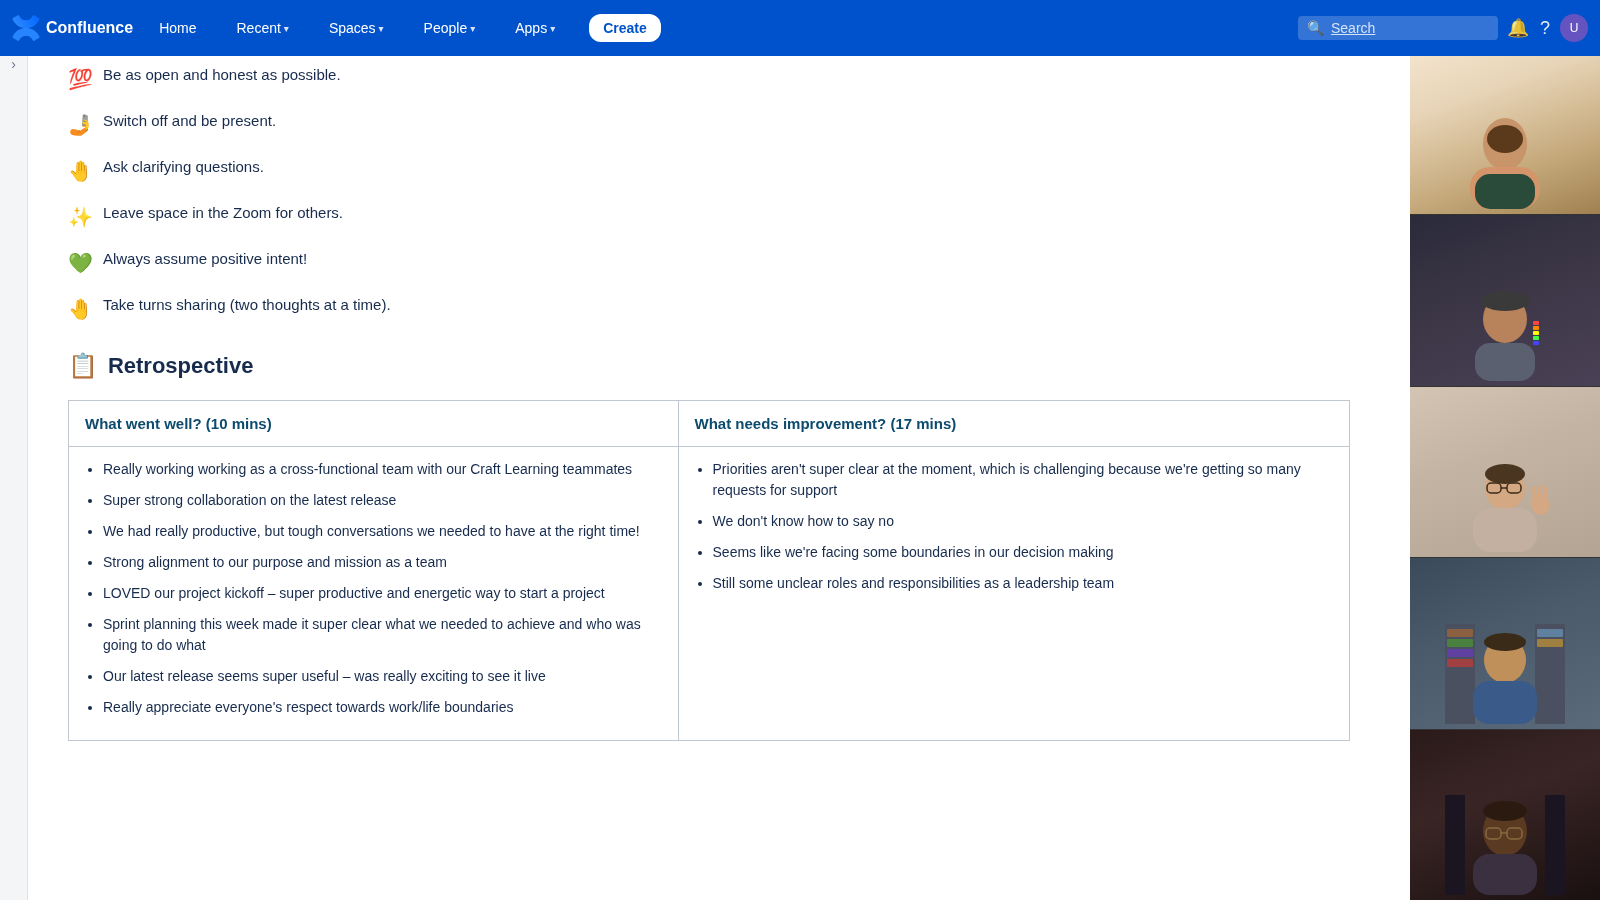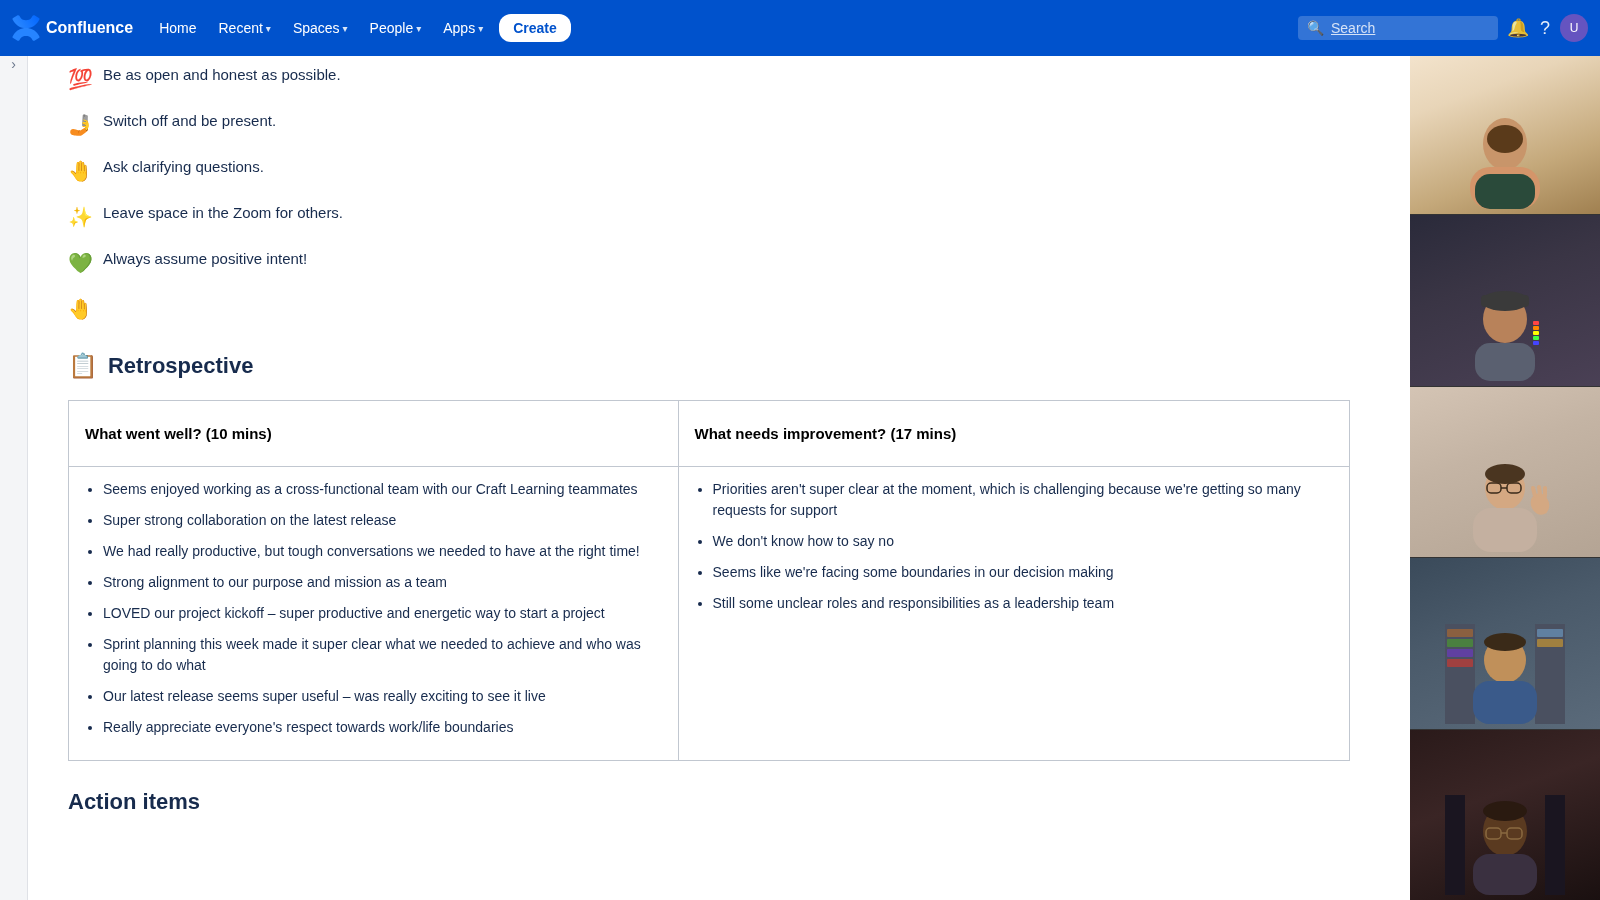--- a/index.html
+++ b/index.html
@@ -6,21 +6,21 @@
     body { font-family: -apple-system, BlinkMacSystemFont, 'Segoe UI', sans-serif; background: #fff; overflow: hidden; }
 
     
     .navbar {
       display: flex; align-items: center; height: 56px;
       background: #0052cc; padding: 0 12px; gap: 8px;
       position: fixed; top: 0; left: 0; right: 0; z-index: 100;
     }
     .nav-logo { display: flex; align-items: center; gap: 6px; color: #fff; font-weight: 700; font-size: 16px; text-decoration: none; }
     .nav-logo-icon { width: 28px; height: 28px; }
-    .nav-items { display: flex; align-items: center; gap: 2px; margin-left: 8px; }
+    .nav-items { display: flex; align-items: center; gap: 20px; margin-left: 8px; }
     .nav-item { color: #fff; font-size: 14px; padding: 6px 10px; border-radius: 4px; cursor: pointer; display: flex; align-items: center; gap: 3px; }
     .nav-chevron { font-size: 10px; opacity: 0.85; }
     .nav-create { background: #fff; color: #0052cc; font-weight: 600; font-size: 14px; padding: 6px 14px; border-radius: 12px; cursor: pointer; border: none; margin-left: 4px; }
     .nav-right { margin-left: auto; display: flex; align-items: center; gap: 10px; }
     .nav-search { display: flex; align-items: center; background: rgba(255,255,255,0.2); border-radius: 4px; padding: 4px 10px; gap: 6px; min-width: 200px; cursor: text; }
     .nav-search-icon { color: #fff; font-size: 14px; opacity: 0.9; }
     .nav-search-text { color: rgba(255,255,255,0.8); font-size: 14px; text-decoration: underline; }
     .nav-icon-btn { color: #fff; font-size: 18px; cursor: pointer; opacity: 0.9; }
     .nav-avatar { width: 28px; height: 28px; border-radius: 50%; background: #6554c0; display: flex; align-items: center; justify-content: center; color: #fff; font-size: 12px; cursor: pointer; }
 
@@ -36,21 +36,21 @@
 
     .rules-list { list-style: none; margin-bottom: 28px; }
     .rules-list li { display: flex; align-items: flex-start; gap: 10px; margin-bottom: 16px; font-size: 15px; color: #172b4d; line-height: 1.5; }
     .rule-emoji { font-size: 20px; flex-shrink: 0; margin-top: 0px; }
 
     .section-heading { display: flex; align-items: center; gap: 10px; font-size: 22px; font-weight: 700; color: #172b4d; margin-bottom: 20px; }
     .section-emoji { font-size: 24px; }
 
     
     .retro-table { width: 100%; border-collapse: collapse; border: 1px solid #c1c7d0; margin-bottom: 28px; }
-    .retro-table th { padding: 24px 16px; text-align: left; font-size: 15px; font-weight: 700; color: #000000; background: #fff; border: 1px solid #c1c7d0; }
+    .retro-table th { padding: 14px 16px; text-align: left; font-size: 15px; font-weight: 700; color: #0c4a6e; background: #fff; border: 1px solid #c1c7d0; }
     .retro-table td { padding: 12px 16px; vertical-align: top; border: 1px solid #c1c7d0; }
     .retro-table td ul { padding-left: 18px; }
     .retro-table td ul li { font-size: 14px; color: #172b4d; margin-bottom: 10px; line-height: 1.5; }
 
     .action-heading { font-size: 22px; font-weight: 700; color: #172b4d; }
 
     
     .video-panel { width: 190px; flex-shrink: 0; background: #1a1a2e; display: flex; flex-direction: column; overflow: hidden; }
     .video-tile { flex: 1; position: relative; overflow: hidden; border-bottom: 1px solid #333; }
     .tile-bg-1 { background: linear-gradient(160deg, #f5e6d0 0%, #e8d5b8 30%, #c4a87a 70%, #a08050 100%); }
@@ -137,40 +137,41 @@
         <li>
           <span class="rule-emoji">✨</span>
           <span>Leave space in the Zoom for others.</span>
         </li>
         <li>
           <span class="rule-emoji">💚</span>
           <span>Always assume positive intent!</span>
         </li>
         <li>
           <span class="rule-emoji">🤚</span>
+          <span>Take turns sharing (two thoughts at a time).</span>
         </li>
       </ul>
 
     <div class="section-heading">
       <span class="section-emoji">📋</span>
       <span>Retrospective</span>
     </div>
 
     <table class="retro-table">
       <thead>
         <tr>
           <th>What went well? (10 mins)</th>
           <th>What needs improvement? (17 mins)</th>
         </tr>
       </thead>
       <tbody>
         <tr>
           <td>
             <ul id="went-well-list">
-                <li>Seems enjoyed working as a cross-functional team with our Craft Learning teammates</li>
+                <li>Really working working as a cross-functional team with our Craft Learning teammates</li>
                 <li>Super strong collaboration on the latest release</li>
                 <li>We had really productive, but tough conversations we needed to have at the right time!</li>
                 <li>Strong alignment to our purpose and mission as a team</li>
                 <li>LOVED our project kickoff – super productive and energetic way to start a project</li>
                 <li>Sprint planning this week made it super clear what we needed to achieve and who was going to do what</li>
                 <li>Our latest release seems super useful – was really exciting to see it live</li>
                 <li>Really appreciate everyone's respect towards work/life boundaries</li>
               </ul>
           </td>
           <td>
@@ -178,21 +179,20 @@
                 <li>Priorities aren't super clear at the moment, which is challenging because we're getting so many requests for support</li>
                 <li>We don't know how to say no</li>
                 <li>Seems like we're facing some boundaries in our decision making</li>
                 <li>Still some unclear roles and responsibilities as a leadership team</li>
               </ul>
           </td>
         </tr>
       </tbody>
     </table>
 
-    <div class="action-heading">Action items</div>
 
   </div>
 
   <div class="video-panel">
 
     <div class="video-tile">
       <div class="video-tile-inner tile-bg-1" style="display:flex;align-items:flex-end;justify-content:center;padding-bottom:5px;">
         <svg width="120" height="100" viewBox="0 0 120 100">
 
           <rect x="0" y="0" width="120" height="100" fill="none"></rect>

